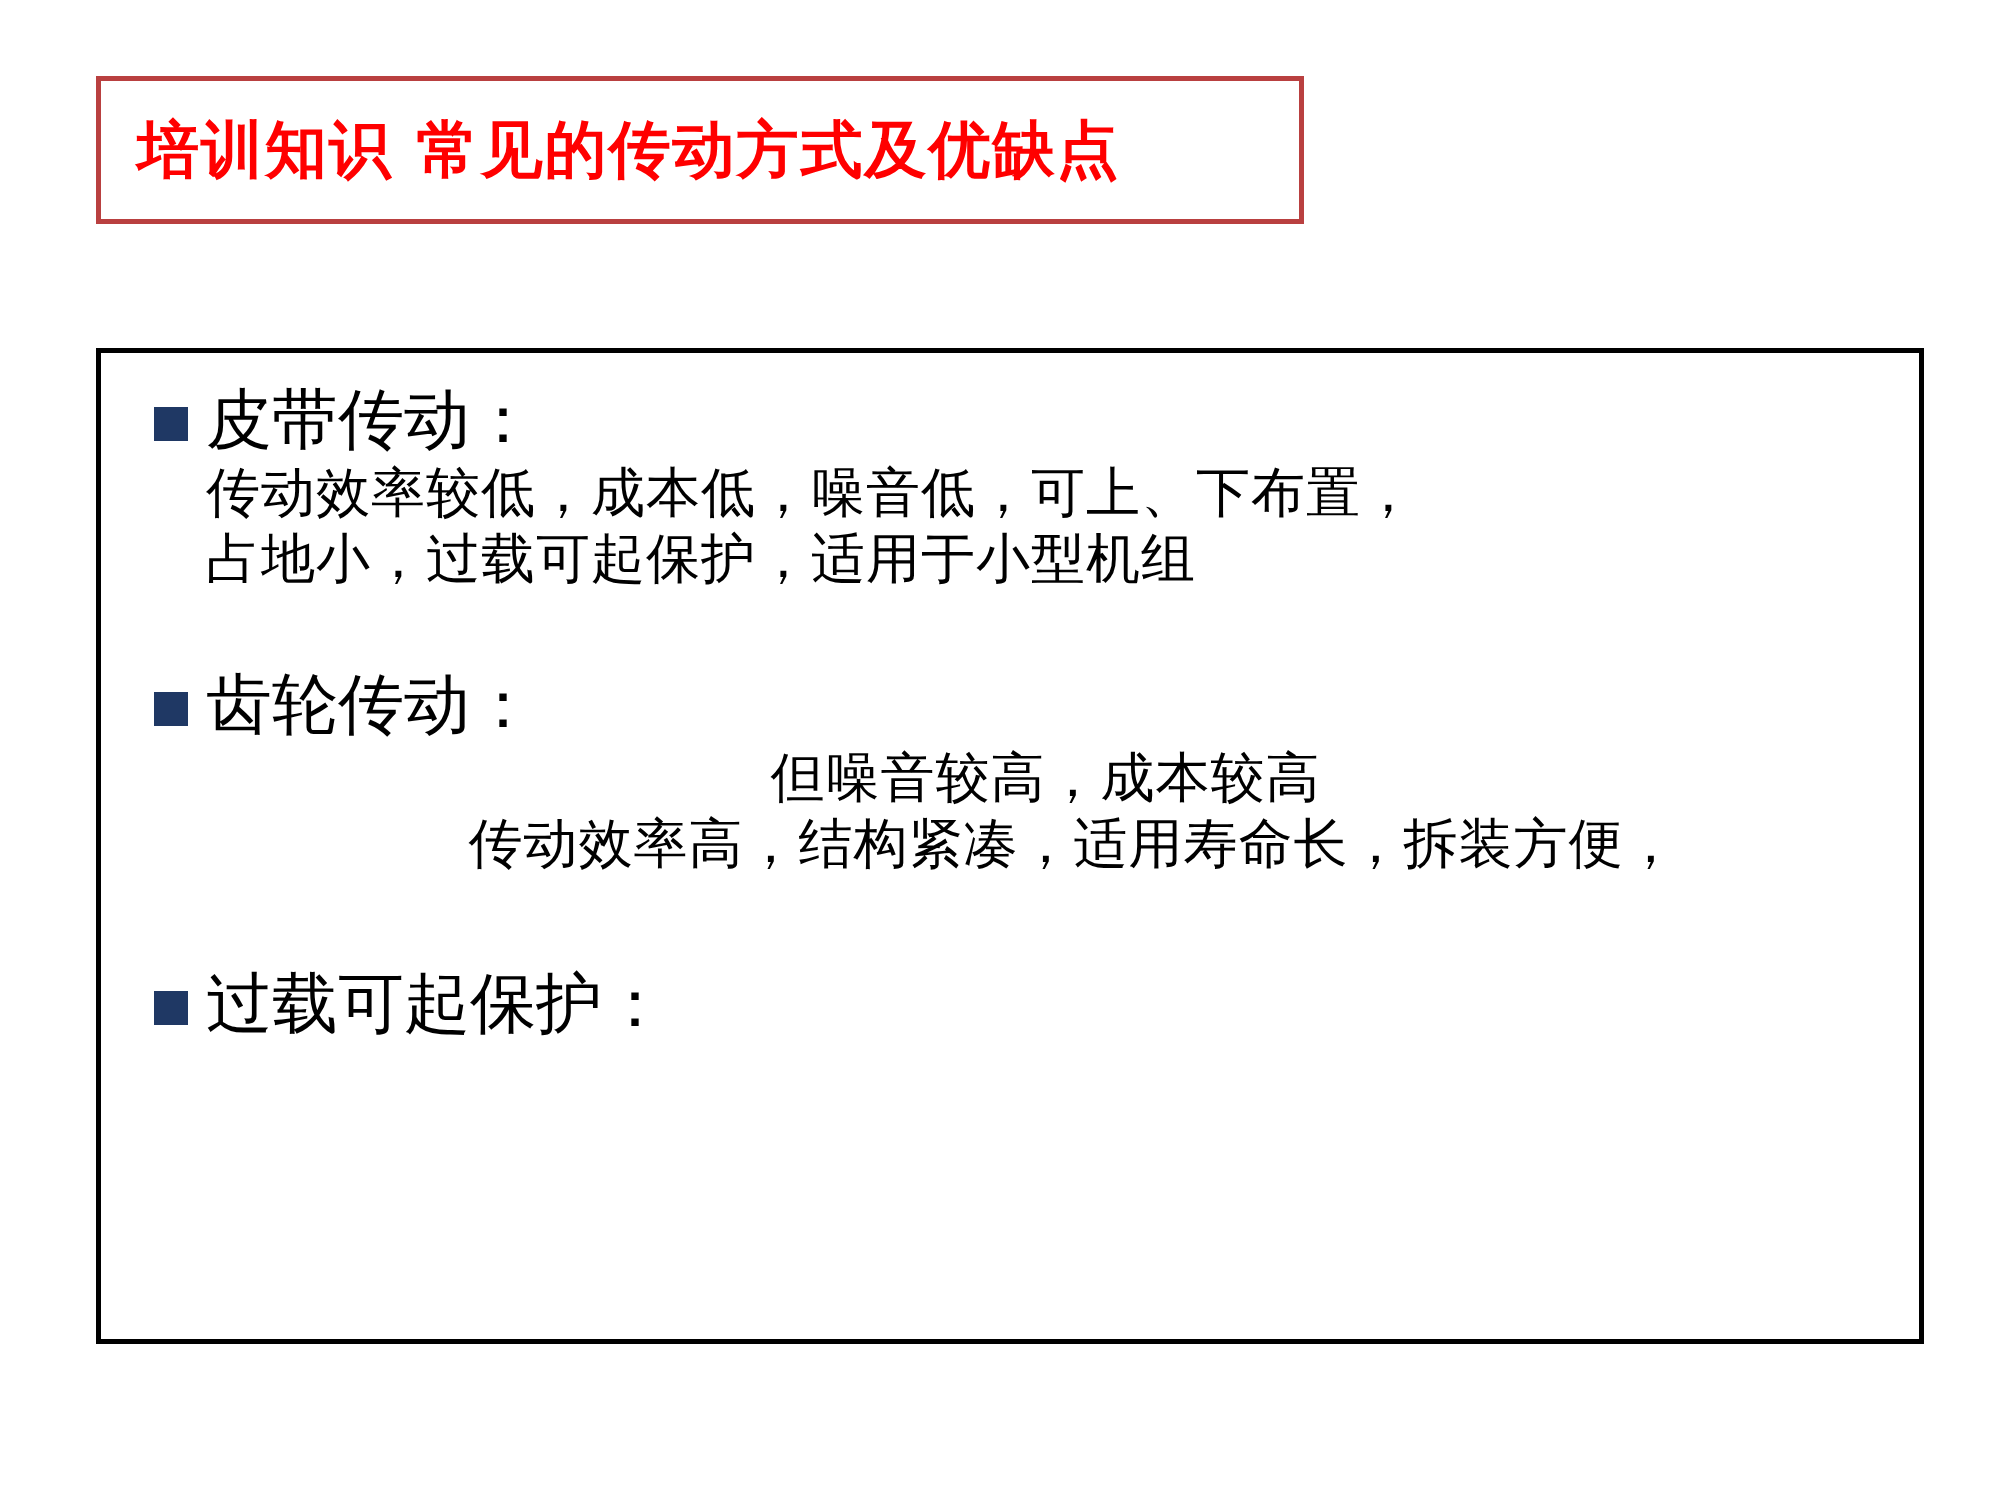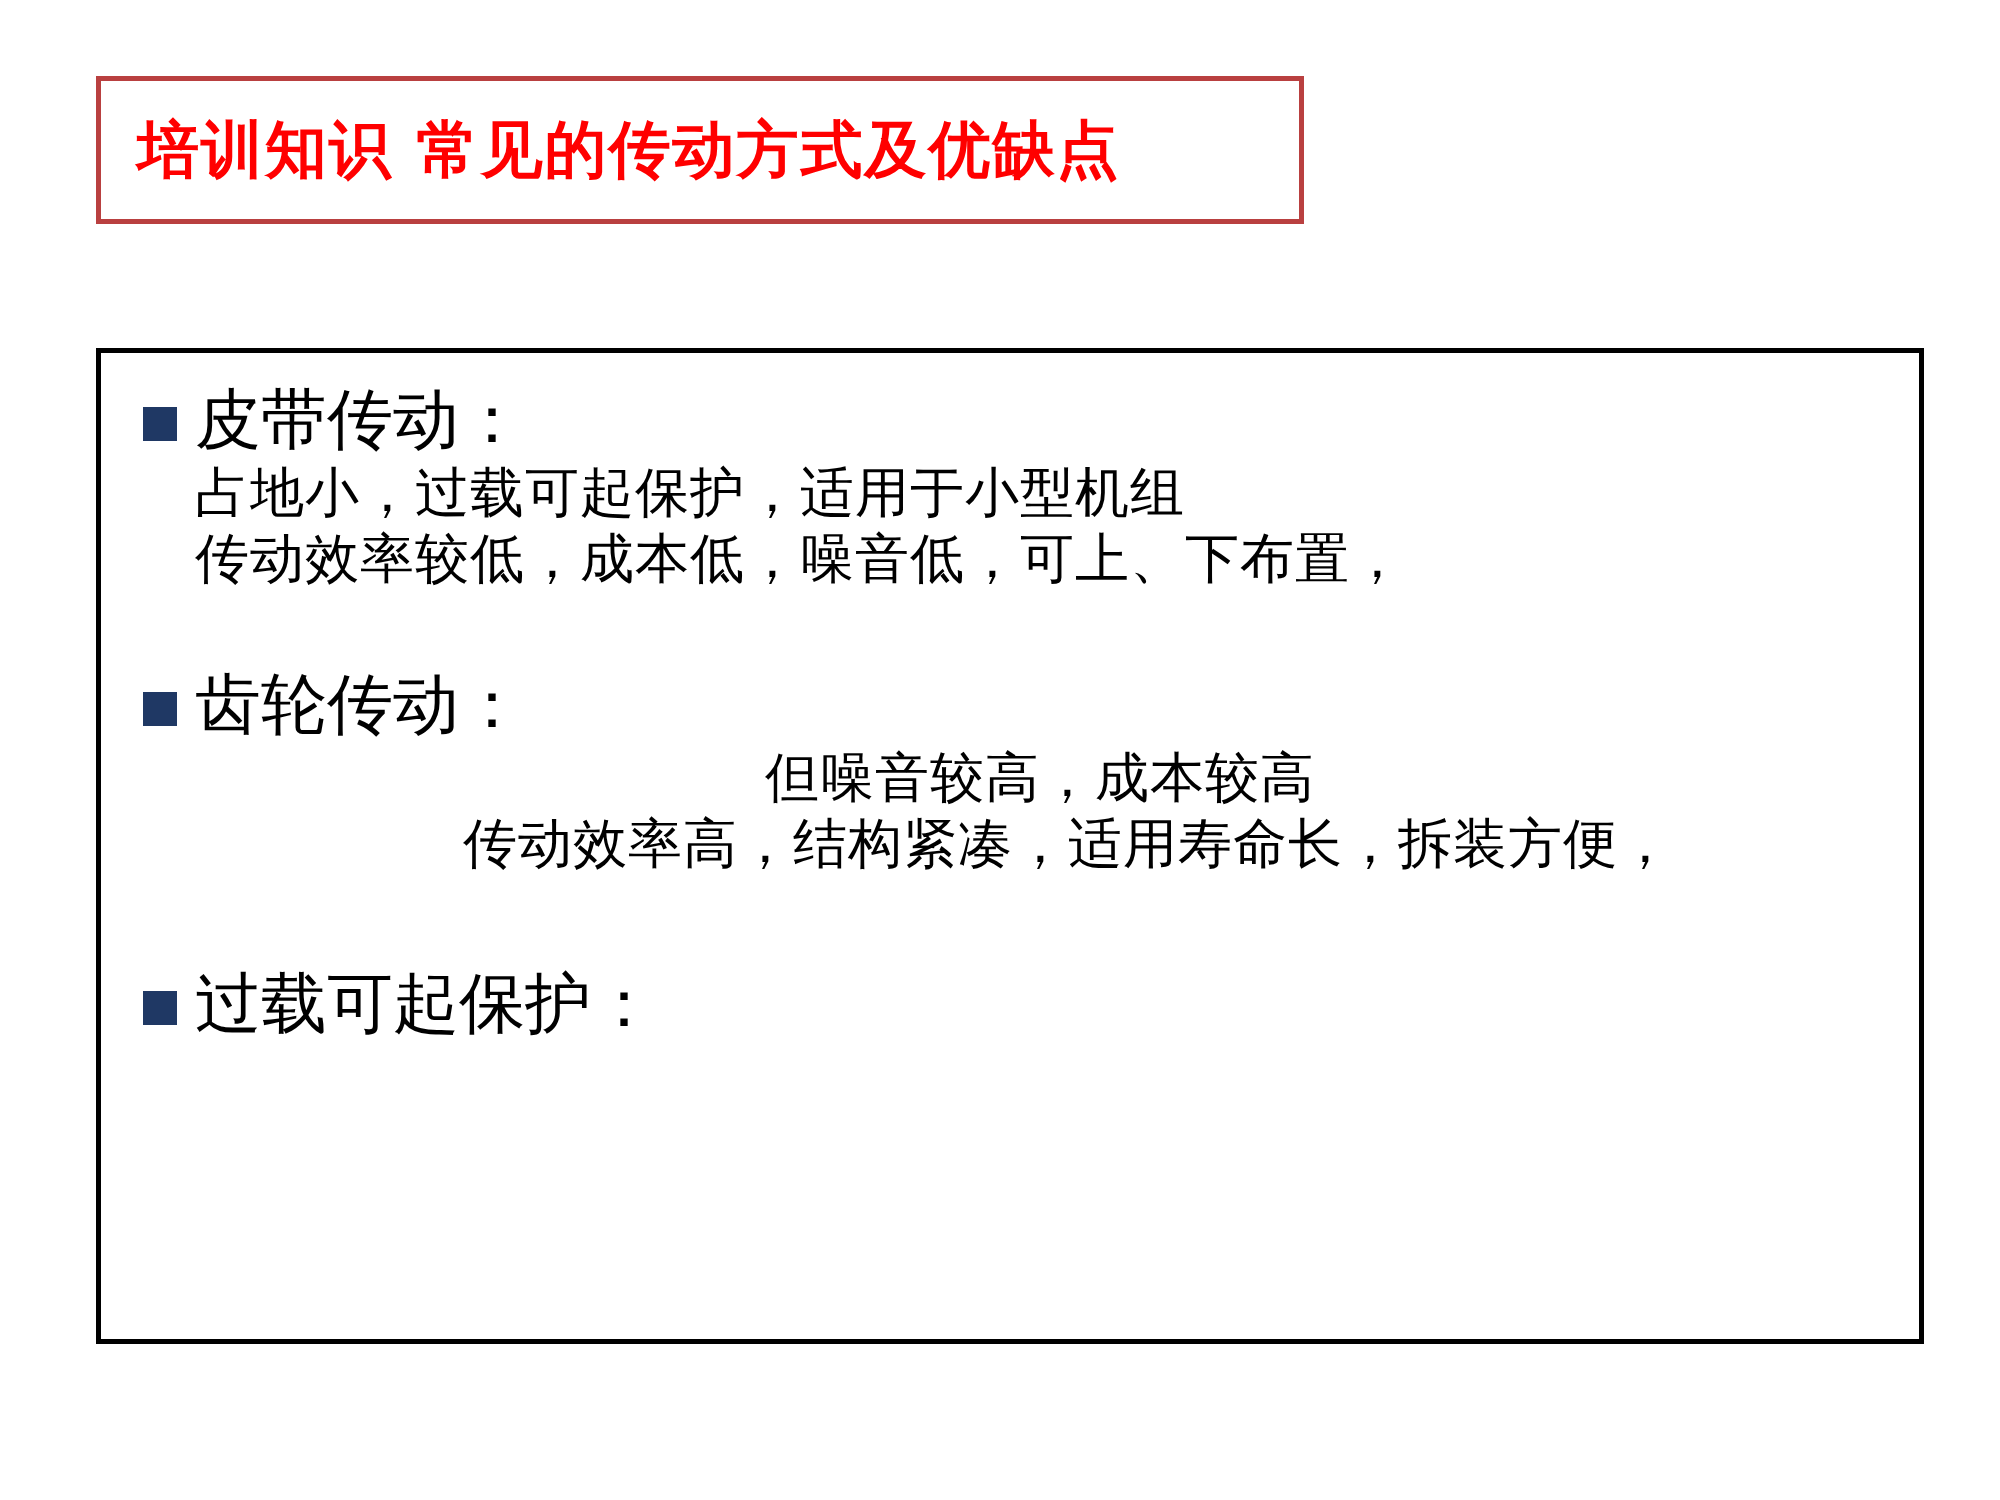--- a/index.html
+++ b/index.html
@@ -53,21 +53,21 @@
   
   .content-box {
     position: absolute;
     left: 96px;
     top: 348px;
     width: 1828px;
     height: 996px;
     border: 5px solid #000000;
     box-sizing: border-box;
     background: #ffffff;
-    padding: 26px 34px 20px 16px;
+    padding: 26px 34px 20px 27px;
   }
 
   .section {
     position: relative;
   }
   .section.s1 { margin-top: 6px; }
   .section.s2 { margin-top: 78px; text-align: center; }
   .section.s3 { margin-top: 92px; }
 
   .heading-row {
@@ -118,22 +118,22 @@
   </div>
 
   <div class="content-box">
 
     <div class="section s1">
       <div class="heading-row">
         <span class="bullet-square"></span>
         <span class="heading-text">皮带传动：</span>
       </div>
       <div class="body-text">
+        <span class="line">传动效率较低，成本低，噪音低，可上、下布置，</span>
         <span class="line">占地小，过载可起保护，适用于小型机组</span>
-        <span class="line">传动效率较低，成本低，噪音低，可上、下布置，</span>
       </div>
     </div>
 
     <div class="section s2">
       <div class="heading-row">
         <span class="bullet-square"></span>
         <span class="heading-text">齿轮传动：</span>
       </div>
       <div class="body-text">
         <span class="line">但噪音较高，成本较高</span>

